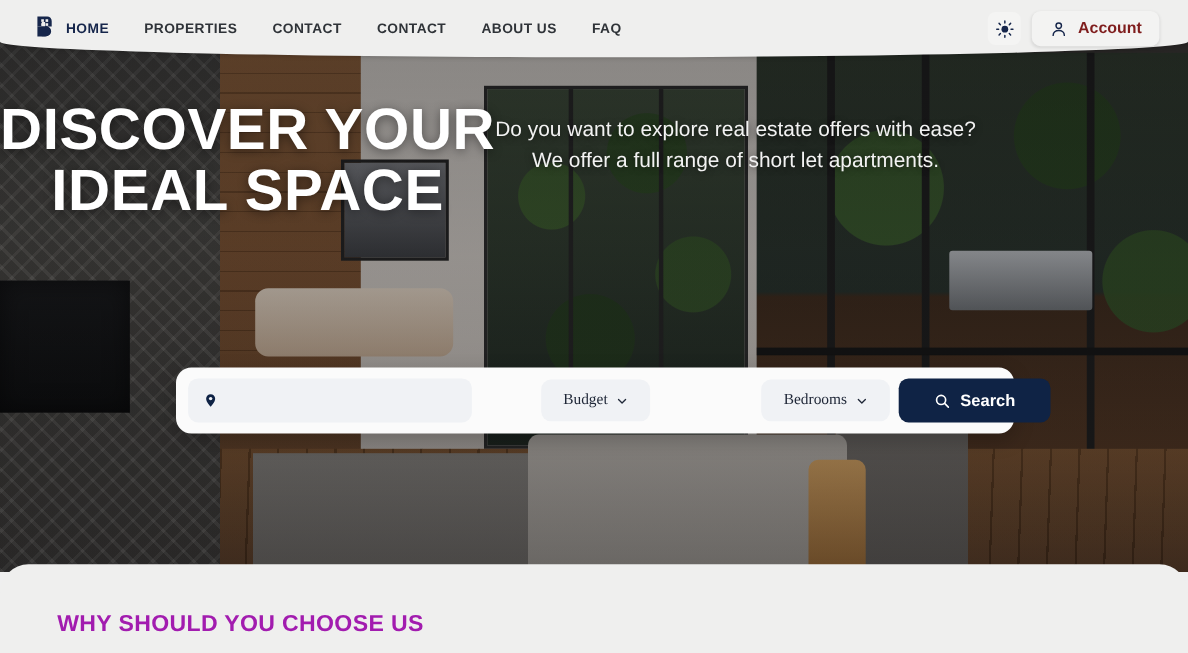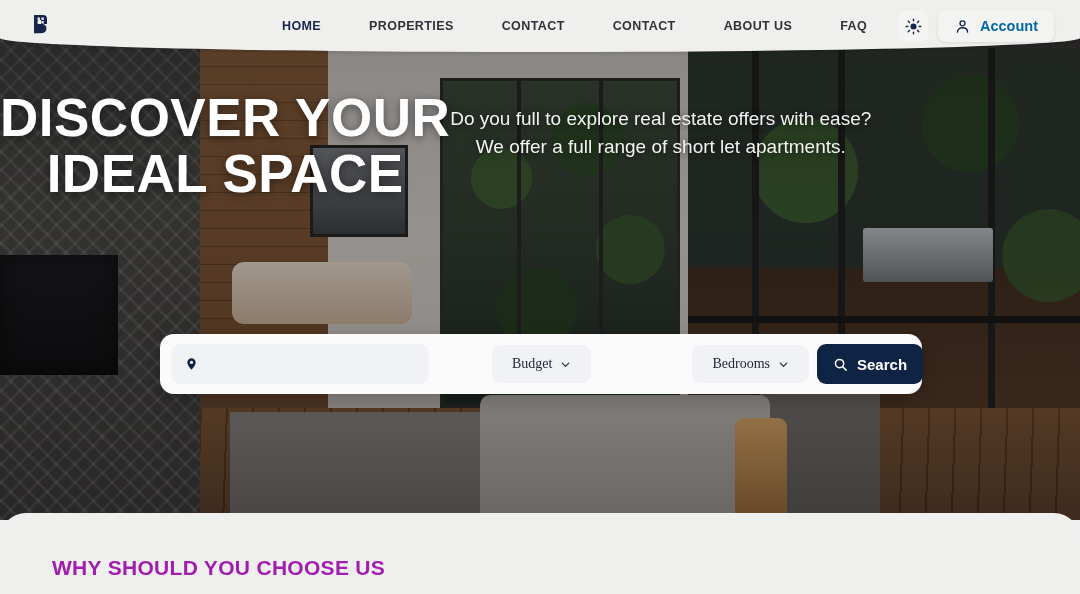--- a/index.html
+++ b/index.html
@@ -117,37 +117,37 @@
 
   
   .header {
     position:absolute; left:0; top:0; width:1080px; height:52px; z-index:40;
     background:#efefee;
     border-radius: 0 0 50% 50% / 0 0 14px 14px;
     display:flex; align-items:center; padding:0 26px;
     box-shadow:0 1px 4px rgba(0,0,0,.18);
   }
   .logo{ width:34px; height:34px; display:flex; align-items:center; }
-  .nav { display:flex; gap:48px; margin-left:222px; }
+  .nav { display:flex; gap:32px; }
   .nav a {
     font-size:12.5px; font-weight:700; letter-spacing:.4px;
     color:#2f3338; text-decoration:none; white-space:nowrap;
   }
   .nav a.active { color:#16264b; }
   .header-right { margin-left:auto; display:flex; align-items:center; gap:10px; }
   .theme-btn {
     width:30px; height:30px; border-radius:7px; background:#f4f4f3;
     display:flex; align-items:center; justify-content:center; border:none; cursor:pointer;
   }
   .account-btn {
     height:32px; padding:0 16px; border-radius:8px; background:#f3f3f2; border:none;
     display:flex; align-items:center; gap:9px; cursor:pointer;
     box-shadow:0 1px 3px rgba(0,0,0,.10);
   }
-  .account-btn span{ font-size:14.5px; font-weight:700; color:#0369a1; }
+  .account-btn span{ font-size:14.5px; font-weight:700; color:#7f1d1d; }
 
   
   .hero-content {
     position:absolute; left:0; top:52px; width:1080px; z-index:20;
     display:flex; flex-direction:row; align-items:center;
   }
   .hero-title {
     margin-top:38px; color:#fff; font-size:53px; line-height:56px;
     font-weight:700; letter-spacing:.5px; text-align:center;
     text-shadow:0 2px 10px rgba(0,0,0,.45);
@@ -172,21 +172,21 @@
     font-family:"Liberation Sans", sans-serif; font-size:14px; color:#3c4250;
   }
   .addr-field input::placeholder { color:#9aa0ab; }
   .dropdown {
     height:38px; padding:0 20px; background:#f0f2f5; border-radius:9px; border:none;
     display:flex; align-items:center; gap:8px; cursor:pointer;
     font-family:Liberation Serif, serif; font-size:14px; color:#202838;
   }
   .dd-gap1{ margin-left:55px; } .dd-gap2{ margin-left:93px; }
   .search-btn {
-    margin-left:auto; height:40px; padding:0 16px; background:#0f2345; border-radius:9px;
+    margin-left:auto; height:40px; padding:0 32px; background:#0f2345; border-radius:9px;
     border:none; cursor:pointer; display:flex; align-items:center; gap:9px;
     font-family:"Liberation Sans", sans-serif; font-size:15px; font-weight:700; color:#fff;
   }
 
   
   .below {
     position:absolute; left:0; top:513px; width:1080px; height:81px; z-index:25;
     background:#efefee; border-radius:26px 26px 0 0;
   }
   .below h2 {
@@ -271,21 +271,21 @@
     </button>
   </div>
 </header>
 
 <div class="hero-content">
   <h1 class="hero-title">
     <div>DISCOVER YOUR</div>
     <div>IDEAL SPACE</div>
   </h1>
   <p class="hero-sub">
-    <span>Do you full to explore real estate offers with ease?</span><br>
+    <span>Do you want to explore real estate offers with ease?</span><br>
     <span>We offer a full range of short let apartments.</span>
   </p>
 </div>
 
 <div class="searchbar">
   <div class="addr-field">
     <svg width="13" height="16" viewBox="0 0 24 24">
       <path d="M12 1.5c-4.2 0-7.6 3.4-7.6 7.6 0 5.7 7.6 13.4 7.6 13.4s7.6-7.7 7.6-13.4c0-4.2-3.4-7.6-7.6-7.6z" fill="#0f2345"></path>
       <circle cx="12" cy="9" r="2.9" fill="#f0f2f5"></circle>
     </svg>

